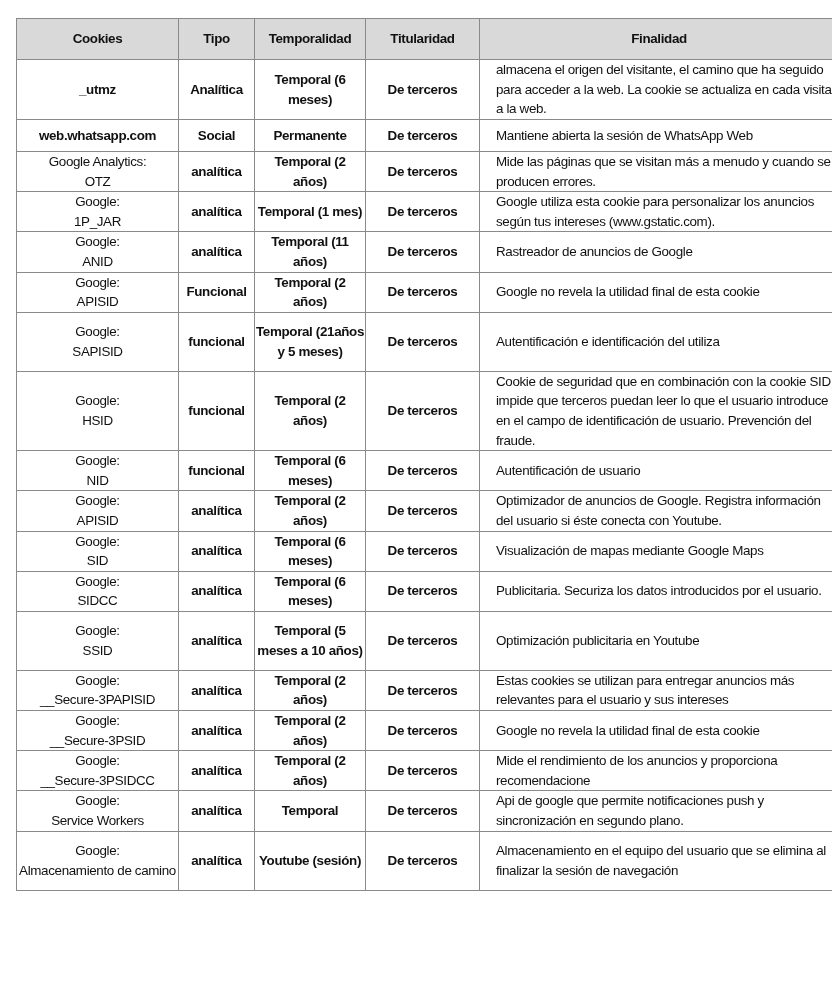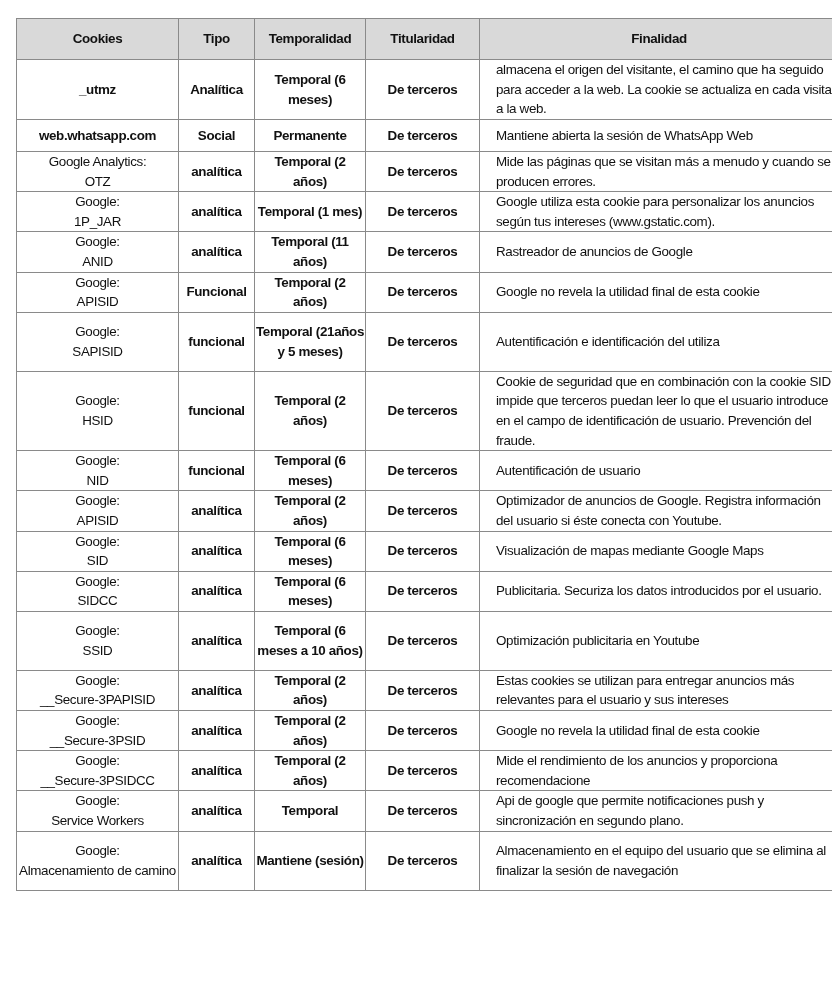--- a/index.html
+++ b/index.html
@@ -152,21 +152,21 @@
           <td class="bold">Temporal (6 meses)</td>
           <td class="bold">De terceros</td>
           <td class="fin">Publicitaria. Securiza los datos introducidos por el usuario.</td>
         </tr>
         <tr style="height: 59px;">
           <td>
             <span class="nm">Google:</span>
             <span class="nm">SSID</span>
           </td>
           <td class="bold">analítica</td>
-          <td class="bold">Temporal (6 meses a 10 años)</td>
+          <td class="bold">Temporal (5 meses a 10 años)</td>
           <td class="bold">De terceros</td>
           <td class="fin">Optimización publicitaria en Youtube</td>
         </tr>
         <tr style="height: 40px;">
           <td>
             <span class="nm">Google:</span>
             <span class="nm">__Secure-3PAPISID</span>
           </td>
           <td class="bold">analítica</td>
           <td class="bold">Temporal (2 años)</td>
@@ -202,19 +202,19 @@
           <td class="bold">Temporal</td>
           <td class="bold">De terceros</td>
           <td class="fin">Api de google que permite notificaciones push y sincronización en segundo plano.</td>
         </tr>
         <tr style="height: 59px;">
           <td>
             <span class="nm">Google:</span>
             <span class="nm">Almacenamiento de camino</span>
           </td>
           <td class="bold">analítica</td>
-          <td class="bold">Mantiene (sesión)</td>
+          <td class="bold">Youtube (sesión)</td>
           <td class="bold">De terceros</td>
           <td class="fin">Almacenamiento en el equipo del usuario que se elimina al finalizar la sesión de navegación</td>
         </tr>
       </tbody>
   </table>
 </div>
 
 </body></html>

